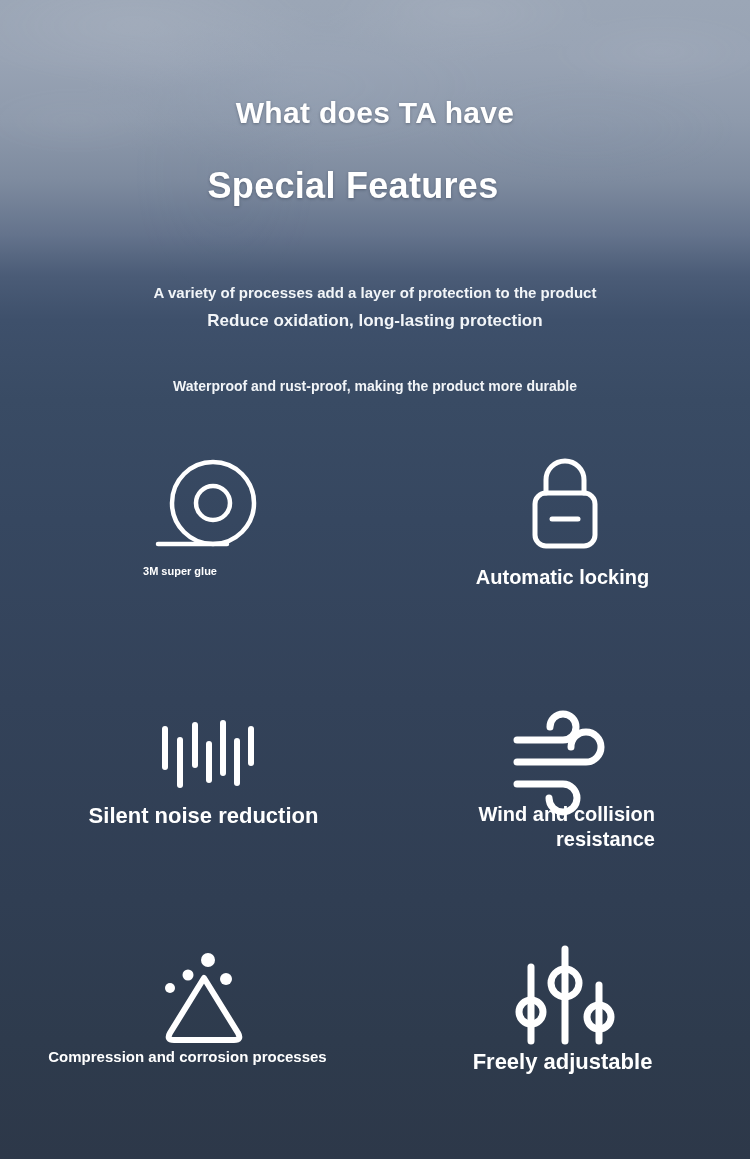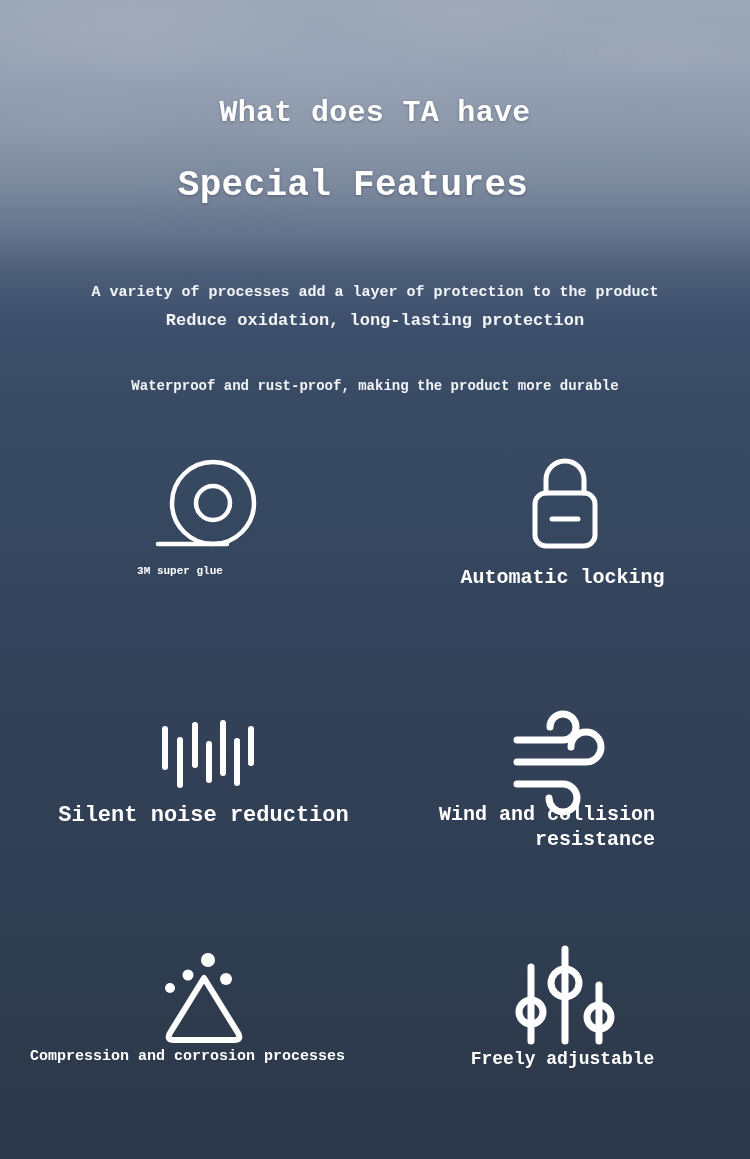--- a/index.html
+++ b/index.html
@@ -22,21 +22,20 @@
         #64738c 235px,
         #4b5c77 275px,
         #3e506b 320px,
         #394b64 400px,
         #364760 520px,
         #334259 700px,
         #303e53 900px,
         #2e3b4d 1040px,
         #2d3849 1159px);
     overflow:hidden;
-    font-family:Liberation Mono, monospace;
   }
 
   
   .texture {
     position:absolute; left:0; top:0; width:750px; height:430px;
     pointer-events:none;
     opacity:.42;
     background:
       radial-gradient(ellipse 260px 90px at 18% 6%, rgba(255,255,255,.18), rgba(255,255,255,0) 70%),
       radial-gradient(ellipse 200px 70px at 62% 3%, rgba(255,255,255,.14), rgba(255,255,255,0) 70%),
@@ -189,17 +188,17 @@
           <g class="stroke" stroke-width="7">
             <path d="M14 22 L14 96"></path>
             <path d="M48 4 L48 96"></path>
             <path d="M82 40 L82 96"></path>
           </g>
           <circle class="stroke" cx="14" cy="67" r="12" stroke-width="7"></circle>
           <circle class="stroke" cx="48" cy="38" r="14" stroke-width="7"></circle>
           <circle class="stroke" cx="82" cy="72" r="12" stroke-width="7"></circle>
         </svg>
       </div>
-      <div class="label" style="left:20px; top:108px; width:335px; font-size:18px;">Freely adjustable</div>
+      <div class="label" style="left:20px; top:108px; width:335px; font-size:22px;">Freely adjustable</div>
     </div>
 
   </div>
 </div>
 
 </body></html>

